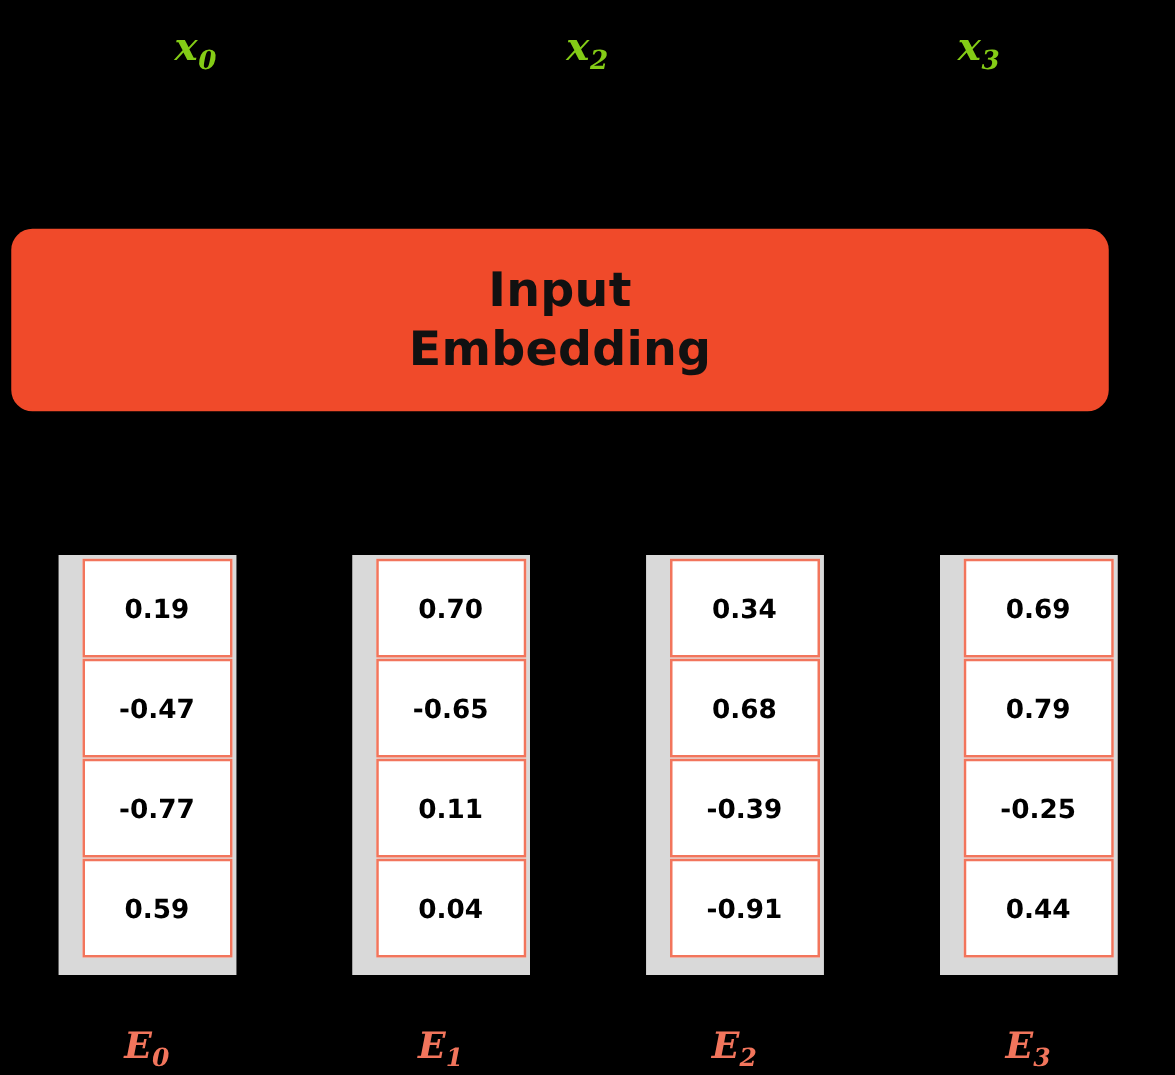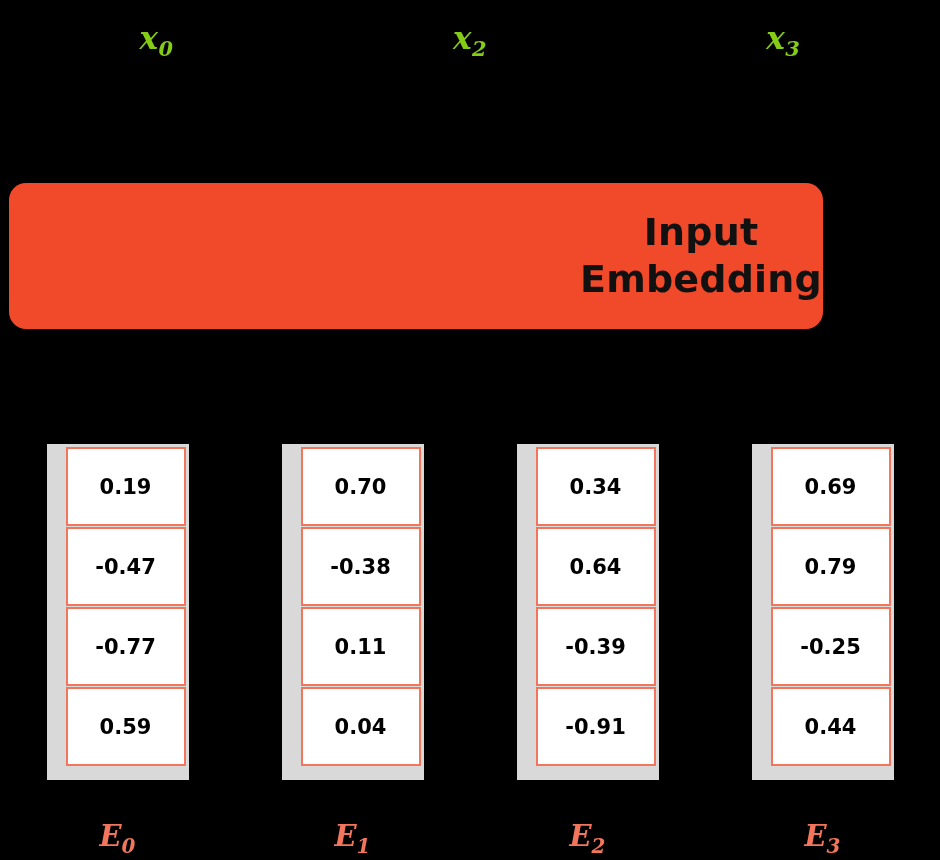--- a/index.html
+++ b/index.html
@@ -50,27 +50,27 @@
     font-size: 21px;
     vertical-align: sub;
     font-style: italic;
   }
 
   
   .embed-block {
     position: absolute;
     left: 10px;
     top: 184px;
-    width: 812px;
+    width: 876px;
     height: 144px;
     background: #f04a2a;
     border-radius: 16px;
     display: flex;
     align-items: center;
-    justify-content: flex-end;
+    justify-content: center;
     box-shadow: 0 0 0 1px #f04a2a;
   }
   .embed-text {
     color: #111111;
     font-family: "DejaVu Sans", sans-serif;
     font-weight: bold;
     font-size: 38px;
     line-height: 1.25;
     text-align: center;
     letter-spacing: 0.2px;
@@ -171,29 +171,29 @@
       <div class="vector">
         <div class="vec-item">0.19</div>
         <div class="vec-item">-0.47</div>
         <div class="vec-item">-0.77</div>
         <div class="vec-item">0.59</div>
       </div>
     </div>
     <div class="vec-cell">
       <div class="vector">
         <div class="vec-item">0.70</div>
-        <div class="vec-item">-0.38</div>
+        <div class="vec-item">-0.65</div>
         <div class="vec-item">0.11</div>
         <div class="vec-item">0.04</div>
       </div>
     </div>
     <div class="vec-cell">
       <div class="vector">
         <div class="vec-item">0.34</div>
-        <div class="vec-item">0.64</div>
+        <div class="vec-item">0.68</div>
         <div class="vec-item">-0.39</div>
         <div class="vec-item">-0.91</div>
       </div>
     </div>
     <div class="vec-cell">
       <div class="vector">
         <div class="vec-item">0.69</div>
         <div class="vec-item">0.79</div>
         <div class="vec-item">-0.25</div>
         <div class="vec-item">0.44</div>

